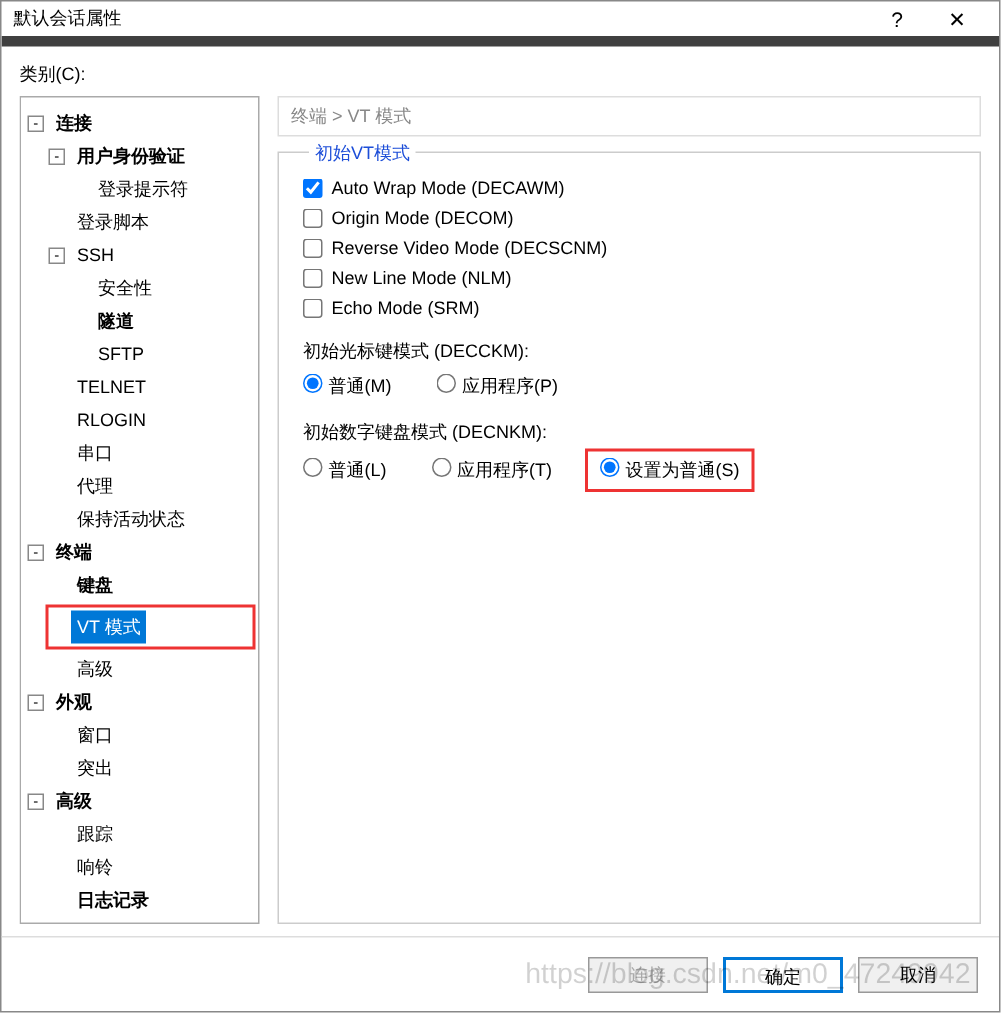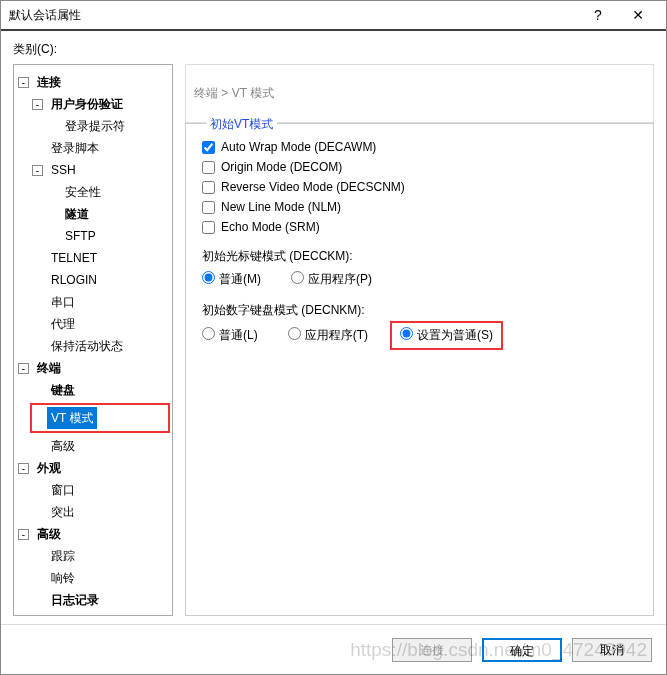--- a/index.html
+++ b/index.html
@@ -1,34 +1,34 @@
 <!DOCTYPE html>
 <html><head>
 <meta charset="utf-8">
 <style>
 * { box-sizing: border-box; margin: 0; padding: 0; font-family: "Microsoft YaHei", "Segoe UI", sans-serif; font-size: 12px; }
 body { background: #fff; width: 667px; height: 675px; border: 1px solid #888; display: flex; flex-direction: column; }
-.titlebar { height: 30px; display: flex; align-items: center; padding: 0 8px; border-bottom: 2px solid #404040; }
+.titlebar { height: 30px; display: flex; align-items: center; padding: 0 8px; border-bottom: 7px solid #404040; }
 .titlebar .title { flex: 1; }
 .titlebar .btn { width: 40px; text-align: center; font-size: 14px; }
 .body { flex: 1; display: flex; flex-direction: column; padding: 10px 12px 0 12px; overflow: hidden; }
 .catlabel { margin-bottom: 6px; }
 .main { flex: 1; display: flex; gap: 12px; overflow: hidden; }
 .tree-wrap { width: 160px; border: 1px solid #aaa; padding: 6px 2px; overflow: auto; }
 .tree ul { list-style: none; padding-left: 14px; }
 .tree > ul { padding-left: 2px; }
 .tree li { line-height: 20px; white-space: nowrap; }
 .tree .expander { display: inline-block; width: 11px; height: 11px; border: 1px solid #888; text-align: center; line-height: 9px; font-size: 10px; margin-right: 4px; vertical-align: middle; cursor: pointer; }
 .tree .spacer { display: inline-block; width: 15px; }
 .tree .label { padding: 1px 4px; cursor: pointer; display: inline-block; vertical-align: middle; }
 .tree .bold > .label { font-weight: bold; }
 .tree .selected > .label { background: #0078d7; color: #fff; }
 .tree .hl-red { border: 2px solid #e33; padding: 2px 0; margin: 2px 0 2px -2px; width: 140px; }
 .content { flex: 1; display: flex; flex-direction: column; }
-.breadcrumb { color: #888; padding: 20px 8px; border: 1px solid #ddd; }
+.breadcrumb { color: #888; padding: 4px 8px; border: 1px solid #ddd; margin-bottom: 10px; }
 .group { border: 1px solid #ccc; padding: 10px 16px 14px 16px; position: relative; flex: 1; }
 .group-title { position: absolute; top: -8px; left: 20px; background: #fff; padding: 0 4px; color: #1d4ed8; }
 .check-row { display: flex; align-items: center; margin: 6px 0; }
 .check-row input { margin-right: 6px; }
 .section-label { margin-top: 14px; margin-bottom: 6px; }
 .radio-row { display: flex; align-items: center; gap: 30px; }
 .radio-item { display: flex; align-items: flex-start; }
 .radio-item input { margin-right: 4px; }
 .hl-radio { border: 2px solid #e33; padding: 4px 8px; margin: -4px -8px; }
 .footer { height: 50px; border-top: 1px solid #ddd; display: flex; justify-content: flex-end; align-items: center; gap: 10px; padding: 0 14px; margin-top: 8px; }

